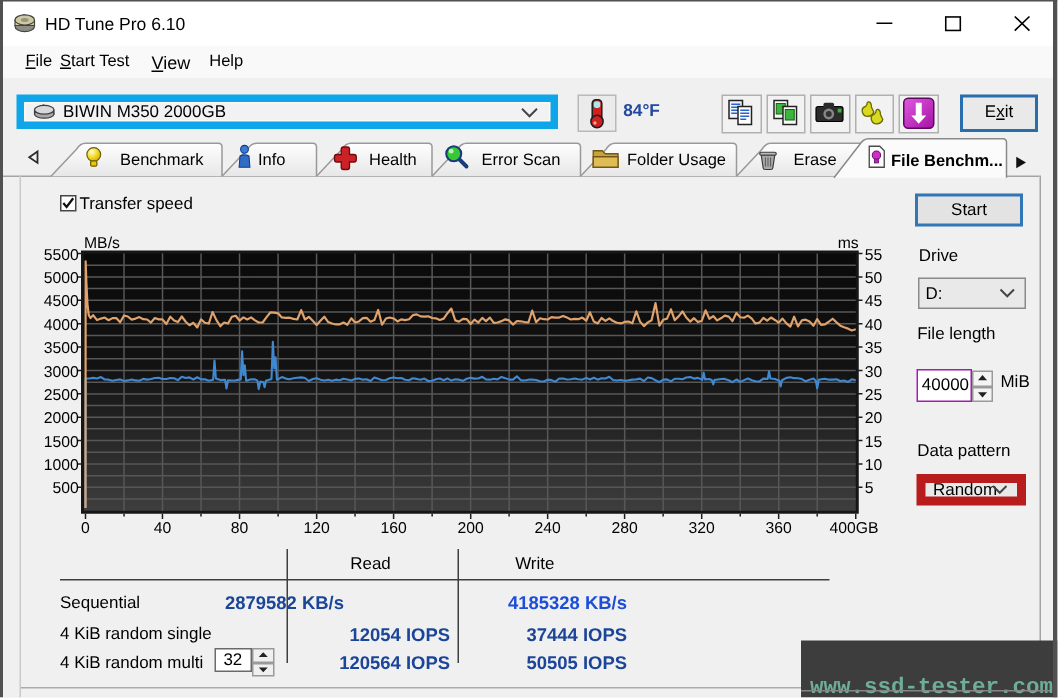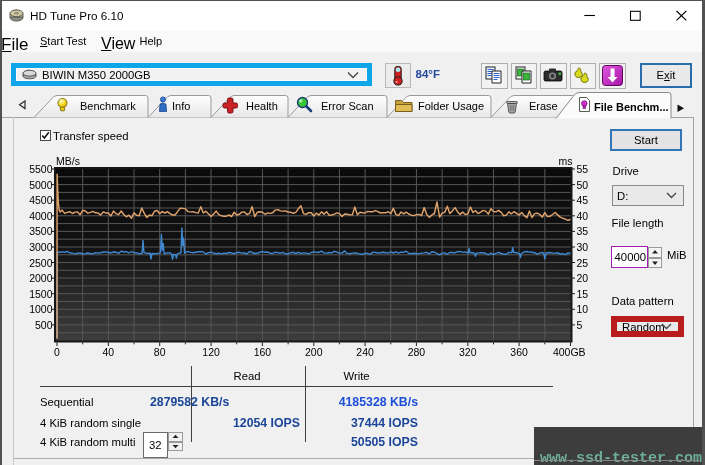--- a/index.html
+++ b/index.html
@@ -20,23 +20,23 @@
   <ellipse cx="14.5" cy="13.3" rx="6.5" ry="3.4" fill="#cfc9a2" stroke="#44443e" stroke-width="0.8"></ellipse>
   <ellipse cx="14.5" cy="13.3" rx="2.6" ry="1.3" fill="#9a9284"></ellipse>
  </g>
  <text x="28" y="20" font-size="11.7px" font-family="Liberation Sans">HD Tune Pro 6.10</text>
  <path d="M582.3 15.5 h10.6" stroke="#000" stroke-width="1.1"></path>
  <rect x="628.5" y="11.3" width="9.7" height="9" fill="none" stroke="#000" stroke-width="1.05"></rect>
  <path d="M674.5 11 L684.3 20.4 M684.3 11 L674.5 20.4" stroke="#000" stroke-width="1.1"></path>
 </svg>
 
 <div class="abs" style="left:2px;top:31px;width:700px;height:21px;background:#f9f9f9"></div>
-<div class="abs" style="left:1px;top:34.5px;font-size:17px"><span style="text-decoration:underline">F</span>ile</div>
+<div class="abs" style="left:17px;top:34.5px;font-size:11px"><span style="text-decoration:underline">F</span>ile</div>
 <div class="abs" style="left:40px;top:34.5px;font-size:11px"><span style="text-decoration:underline">S</span>tart Test</div>
-<div class="abs" style="left:101px;top:34.5px;font-size:16px"><span style="text-decoration:underline">V</span>iew</div>
+<div class="abs" style="left:101px;top:34.5px;font-size:12px"><span style="text-decoration:underline">V</span>iew</div>
 <div class="abs" style="left:139.5px;top:34.5px;font-size:11px">Help</div>
 
 <div class="abs vc" style="left:11px;top:63px;width:361px;height:23px;background:#f2f2f2;border:5px solid #0ea5e9;box-shadow:inset 0 0 0 1px #fafafa">
  <svg width="17" height="13" style="margin-left:5px">
    <path d="M2 5 L8 2 L15 5.5 L15 8 L2 8 Z" fill="#c9c9c9" stroke="#3f3f3f" stroke-width="0.8"></path>
    <ellipse cx="8.5" cy="8" rx="6.5" ry="2.8" fill="#a8a8a8" stroke="#3f3f3f" stroke-width="0.8"></ellipse>
    <ellipse cx="8.5" cy="5.2" rx="6.5" ry="2.9" fill="#d8d8d8" stroke="#3f3f3f" stroke-width="0.8"></ellipse>
  </svg>
  <span style="margin-left:4px">BIWIN M350 2000GB</span>
  <svg width="12" height="8" style="position:absolute;right:8px">
@@ -252,25 +252,26 @@
 <div class="abs" style="left:191px;top:366px;width:1px;height:76px;background:#3f3f3f"></div>
 <div class="abs" style="left:305px;top:366px;width:1px;height:76px;background:#3f3f3f"></div>
 <div class="abs" style="left:40px;top:386px;width:513px;height:1px;background:#3f3f3f"></div>
 <div class="abs" style="left:189.5px;top:369.5px;width:115px;text-align:center">Read</div>
 <div class="abs" style="left:300px;top:369.5px;width:113px;text-align:center">Write</div>
 <div class="abs" style="left:40px;top:395.5px">Sequential</div>
 <div class="abs" style="left:40px;top:416.5px">4 KiB random single</div>
 <div class="abs" style="left:40px;top:435.5px">4 KiB random multi</div>
 <div class="abs" style="left:150px;top:395px;width:150px;text-align:left;font-weight:bold;color:#1b4598;font-size:12.3px">2879582 KB/s</div>
 <div class="abs" style="left:150px;top:416px;width:150px;text-align:right;font-weight:bold;color:#1b4598;font-size:12.3px">12054 IOPS</div>
+<div class="abs" style="left:150px;top:435px;width:150px;text-align:right;font-weight:bold;color:#1b4598;font-size:12.3px">120564 IOPS</div>
 <div class="abs" style="left:268px;top:395px;width:150px;text-align:right;font-weight:bold;color:#1d4ed8;font-size:12.3px">4185328 KB/s</div>
 <div class="abs" style="left:268px;top:416px;width:150px;text-align:right;font-weight:bold;color:#1b4598;font-size:12.3px">37444 IOPS</div>
 <div class="abs" style="left:268px;top:435px;width:150px;text-align:right;font-weight:bold;color:#1b4598;font-size:12.3px">50505 IOPS</div>
 
-<div class="abs vc" style="left:143px;top:432px;width:24.5px;height:26px;background:#fff;border:1px solid #6a6a6a;justify-content:center">32</div>
+<div class="abs vc" style="left:143px;top:432px;width:24.5px;height:16px;background:#fff;border:1px solid #6a6a6a;justify-content:center">32</div>
 <div class="abs" style="left:167.5px;top:432px;width:15px;height:9.5px;background:#f0f0f0;border:1px solid #9a9a9a"></div>
 <div class="abs" style="left:167.5px;top:441.5px;width:15px;height:9.5px;background:#f0f0f0;border:1px solid #9a9a9a"></div>
 <svg class="abs" width="15" height="19" style="left:167.5px;top:432px">
  <path d="M4.5 6 L7.5 2.8 L10.5 6 Z" fill="#222"></path>
       <path d="M4.5 13 L7.5 16.2 L10.5 13 Z" fill="#222"></path>
 </svg>
 
 <div class="abs" style="left:534px;top:427px;width:171px;height:38px;background:#3d3d3d"></div>
 <div class="abs" style="left:540px;top:449.5px;font-family:'Liberation Mono',monospace;font-weight:bold;font-size:15px;color:#6dae97;white-space:nowrap">www.ssd-tester.com</div>
 <div class="abs" style="left:14px;top:458px;width:520px;height:1px;background:#ababab"></div>

